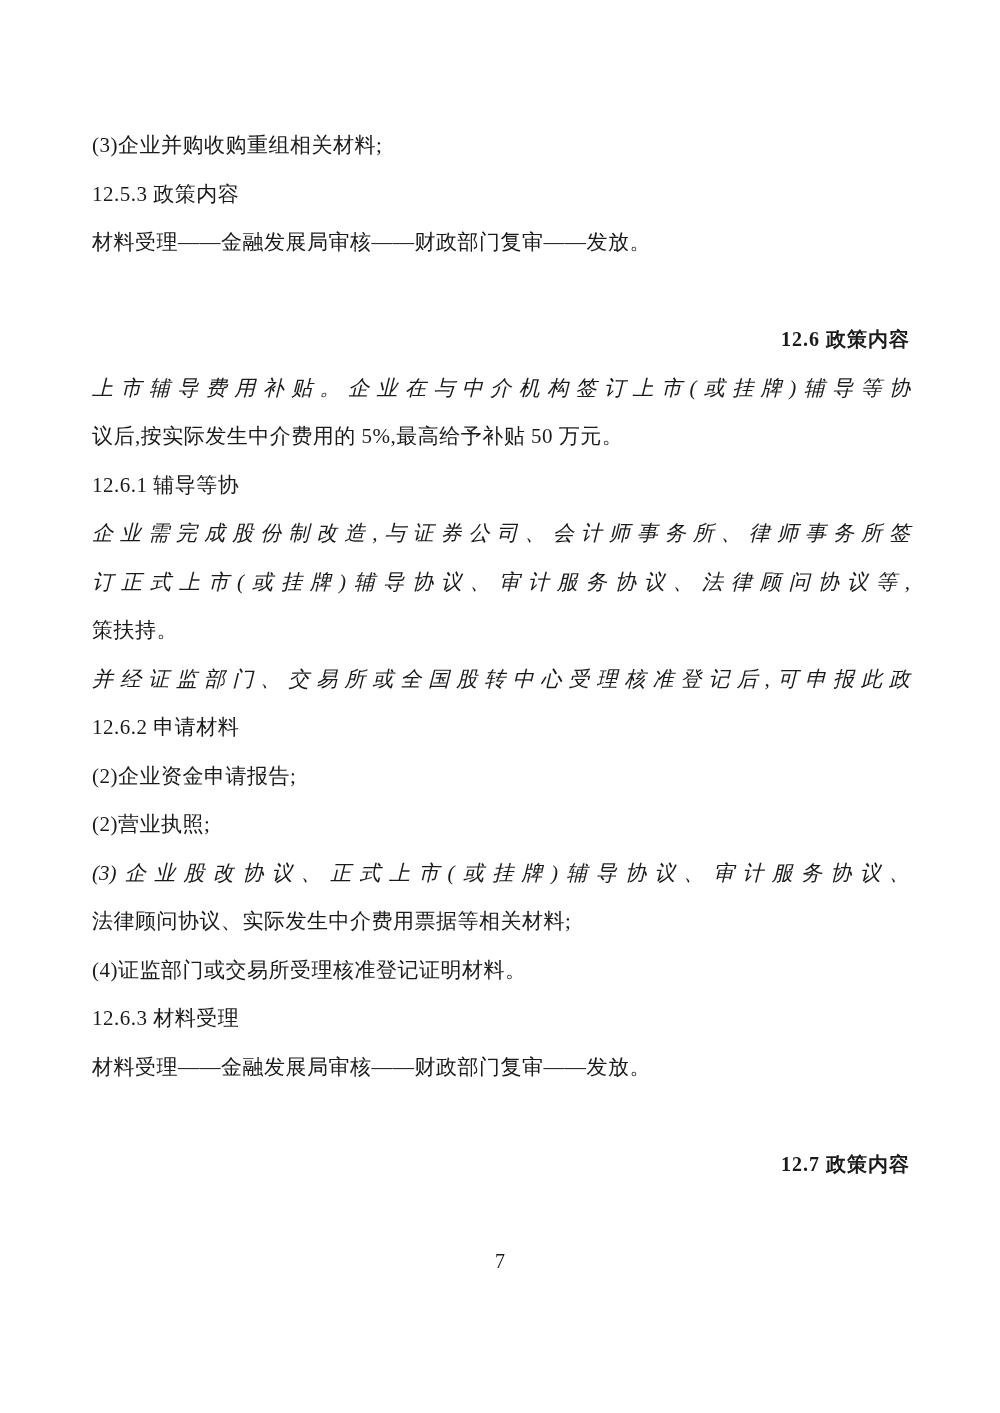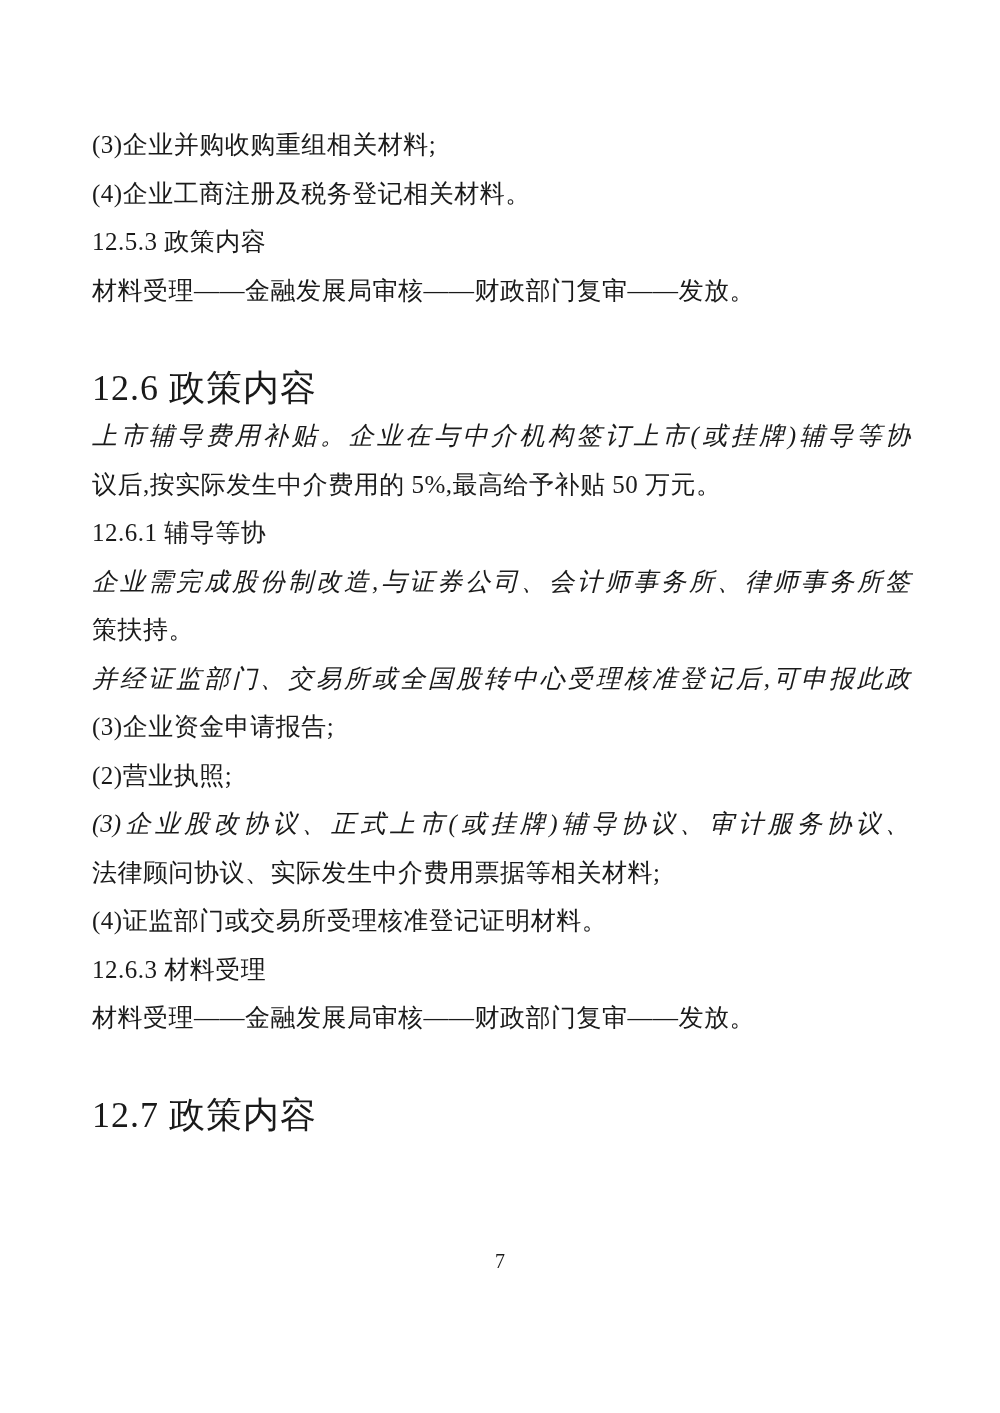--- a/index.html
+++ b/index.html
@@ -20,36 +20,37 @@
   .content {
     position: absolute;
     left: 92px;
     top: 121px;
     width: 818px;
   }
   .line {
     display: block;
     height: 48.5px;
     line-height: 48.5px;
-    font-size: 25px;
+    font-size: 21px;
     letter-spacing: 0.5px;
     white-space: nowrap;
     color: #1a1a1a;
   }
   .line.fill {
     white-space: normal;
     text-align: justify;
     text-align-last: justify;
     letter-spacing: 0;
     font-style: italic;
   }
   .line.heading {
-    font-weight: normal;
-    font-size: 36px;
+    font-weight: bold;
+    font-size: 20px;
     letter-spacing: 1px;
+    text-align: right;
   }
   .line.blank {
     height: 48.5px;
   }
   .page-footer {
     position: absolute;
     left: 0;
     top: 1250px;
     width: 100%;
     text-align: center;
@@ -59,32 +60,33 @@
     color: #1a1a1a;
     font-family: "Liberation Serif", "DejaVu Serif", serif;
   }
 </style>
 </head>
 <body>
 
 <div class="page">
   <div class="content">
     <div class="line">(3)企业并购收购重组相关材料;</div>
-    <div class="line">(4)企业工商注册及税务登记相关材料。</div>
     <div class="line">12.5.3 政策内容</div>
     <div class="line">材料受理——金融发展局审核——财政部门复审——发放。</div>
     <div class="line blank"></div>
     <div class="line heading">12.6 政策内容</div>
     <div class="line fill">上市辅导费用补贴。企业在与中介机构签订上市(或挂牌)辅导等协</div>
     <div class="line">议后,按实际发生中介费用的 5%,最高给予补贴 50 万元。</div>
     <div class="line">12.6.1 辅导等协</div>
     <div class="line fill">企业需完成股份制改造,与证券公司、会计师事务所、律师事务所签</div>
+    <div class="line fill">订正式上市(或挂牌)辅导协议、审计服务协议、法律顾问协议等,</div>
     <div class="line">策扶持。</div>
     <div class="line fill">并经证监部门、交易所或全国股转中心受理核准登记后,可申报此政</div>
-    <div class="line">(3)企业资金申请报告;</div>
+    <div class="line">12.6.2 申请材料</div>
+    <div class="line">(2)企业资金申请报告;</div>
     <div class="line">(2)营业执照;</div>
     <div class="line fill">(3)企业股改协议、正式上市(或挂牌)辅导协议、审计服务协议、</div>
     <div class="line">法律顾问协议、实际发生中介费用票据等相关材料;</div>
     <div class="line">(4)证监部门或交易所受理核准登记证明材料。</div>
     <div class="line">12.6.3 材料受理</div>
     <div class="line">材料受理——金融发展局审核——财政部门复审——发放。</div>
     <div class="line blank"></div>
     <div class="line heading">12.7 政策内容</div>
   </div>
   <div class="page-footer">

